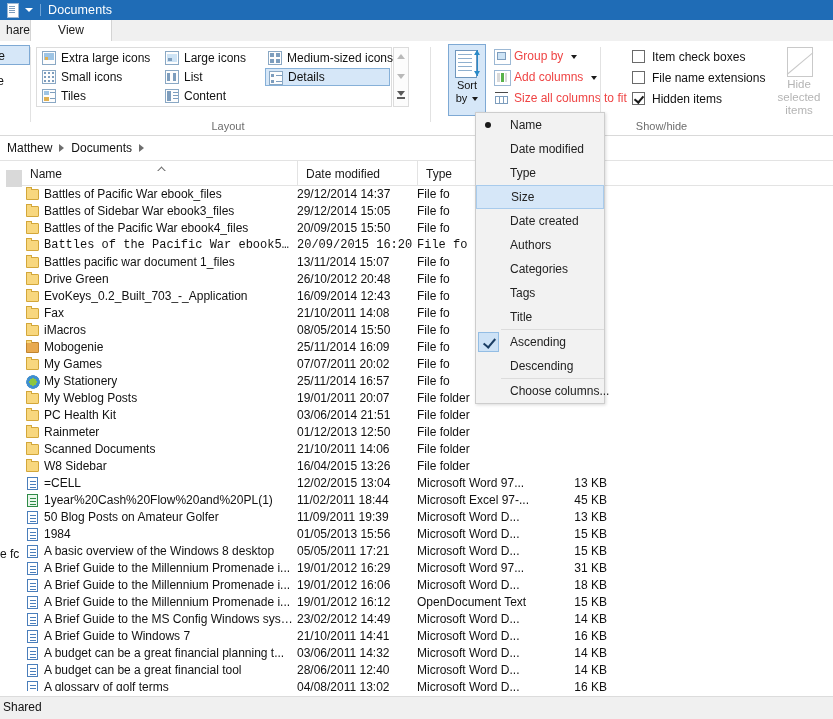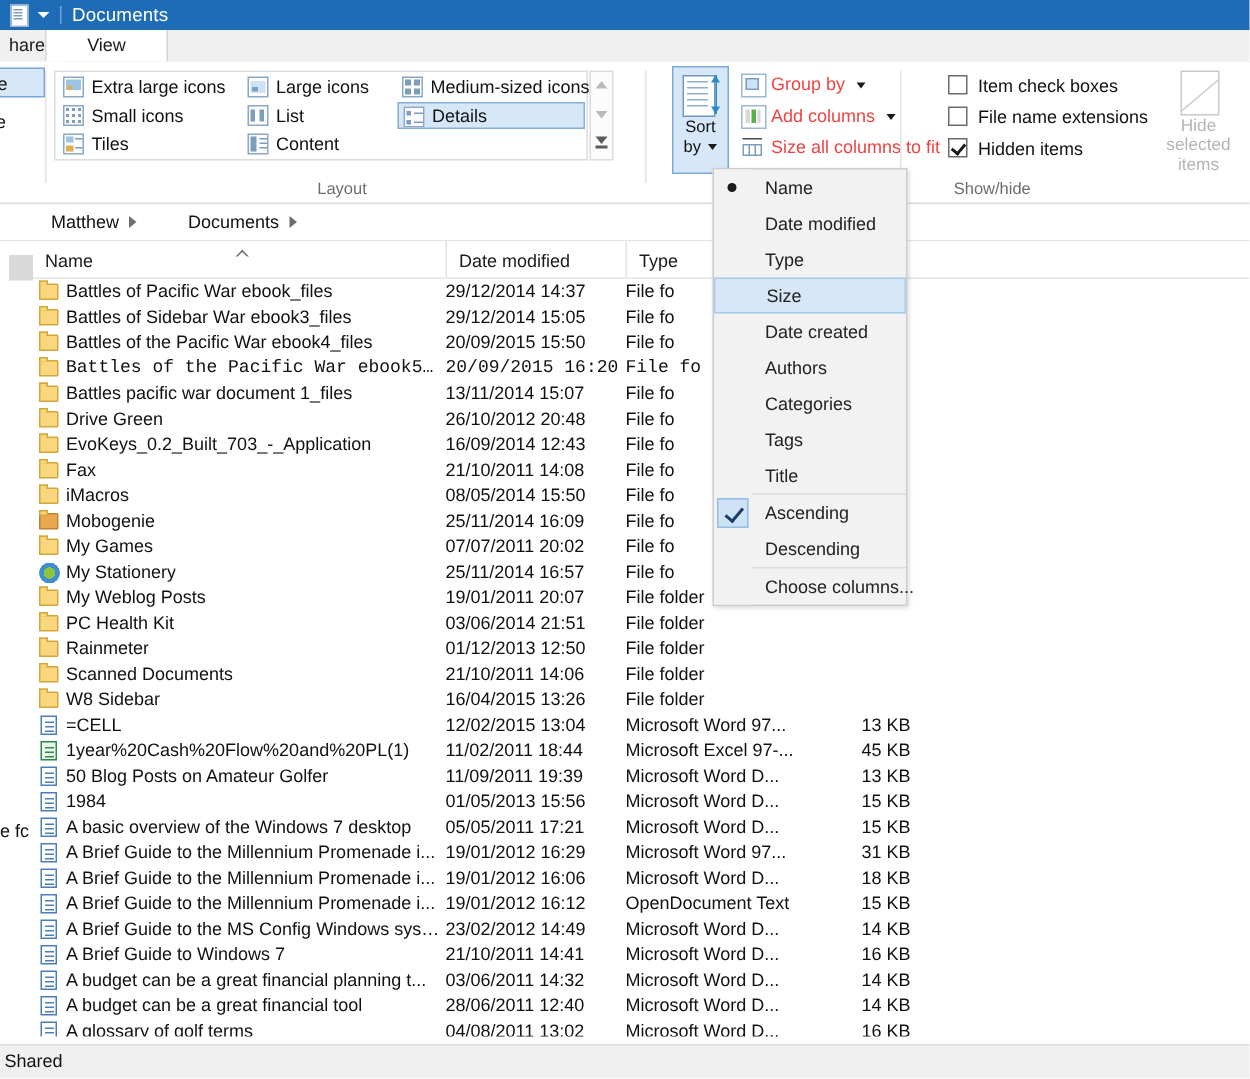--- a/index.html
+++ b/index.html
@@ -146,21 +146,21 @@
     content:"";position:absolute;left:-1px;top:26px;width:34px;height:1px;
     background:#c9c9c9;transform:rotate(-40deg);transform-origin:left center;
   }
   .hidesel .lbl{position:absolute;left:0;top:31px;width:100%;}
 
   
   .addrbar{
     position:absolute;left:0;top:136px;width:833px;height:24px;
     background:#fff;border-bottom:1px solid #e3e3e3;display:flex;align-items:center;
   }
-  .crumb{font-size:12px;color:#111;padding:0 7px;margin-left:27px;}
+  .crumb{font-size:12px;color:#111;padding:0 7px;}
   .crumbsep{
     width:0;height:0;border-top:4px solid transparent;border-bottom:4px solid transparent;
     border-left:5px solid #6e6e6e;
   }
 
   
   .colhdr{
     position:absolute;left:0;top:161px;width:833px;height:24px;
     background:#fff;border-bottom:1px solid #e3e3e3;
   }
@@ -667,21 +667,21 @@
         <span class="r-size">15 KB</span>
       </div>
       <div class="row" style="top: 357px;">
         <span class="ficon">
           <span class="doc">
             <i style="top:3px;"></i>
             <i style="top:6px;"></i>
             <i style="top:9px;"></i>
           </span>
         </span>
-        <span class="r-name">A basic overview of the Windows 7 desktop</span>
+        <span class="r-name">A basic overview of the Windows 8 desktop</span>
         <span class="r-date">05/05/2011 17:21</span>
         <span class="r-type">Microsoft Word D...</span>
         <span class="r-size">15 KB</span>
       </div>
       <div class="row" style="top: 374px;">
         <span class="ficon">
           <span class="doc">
             <i style="top:3px;"></i>
             <i style="top:6px;"></i>
             <i style="top:9px;"></i>

